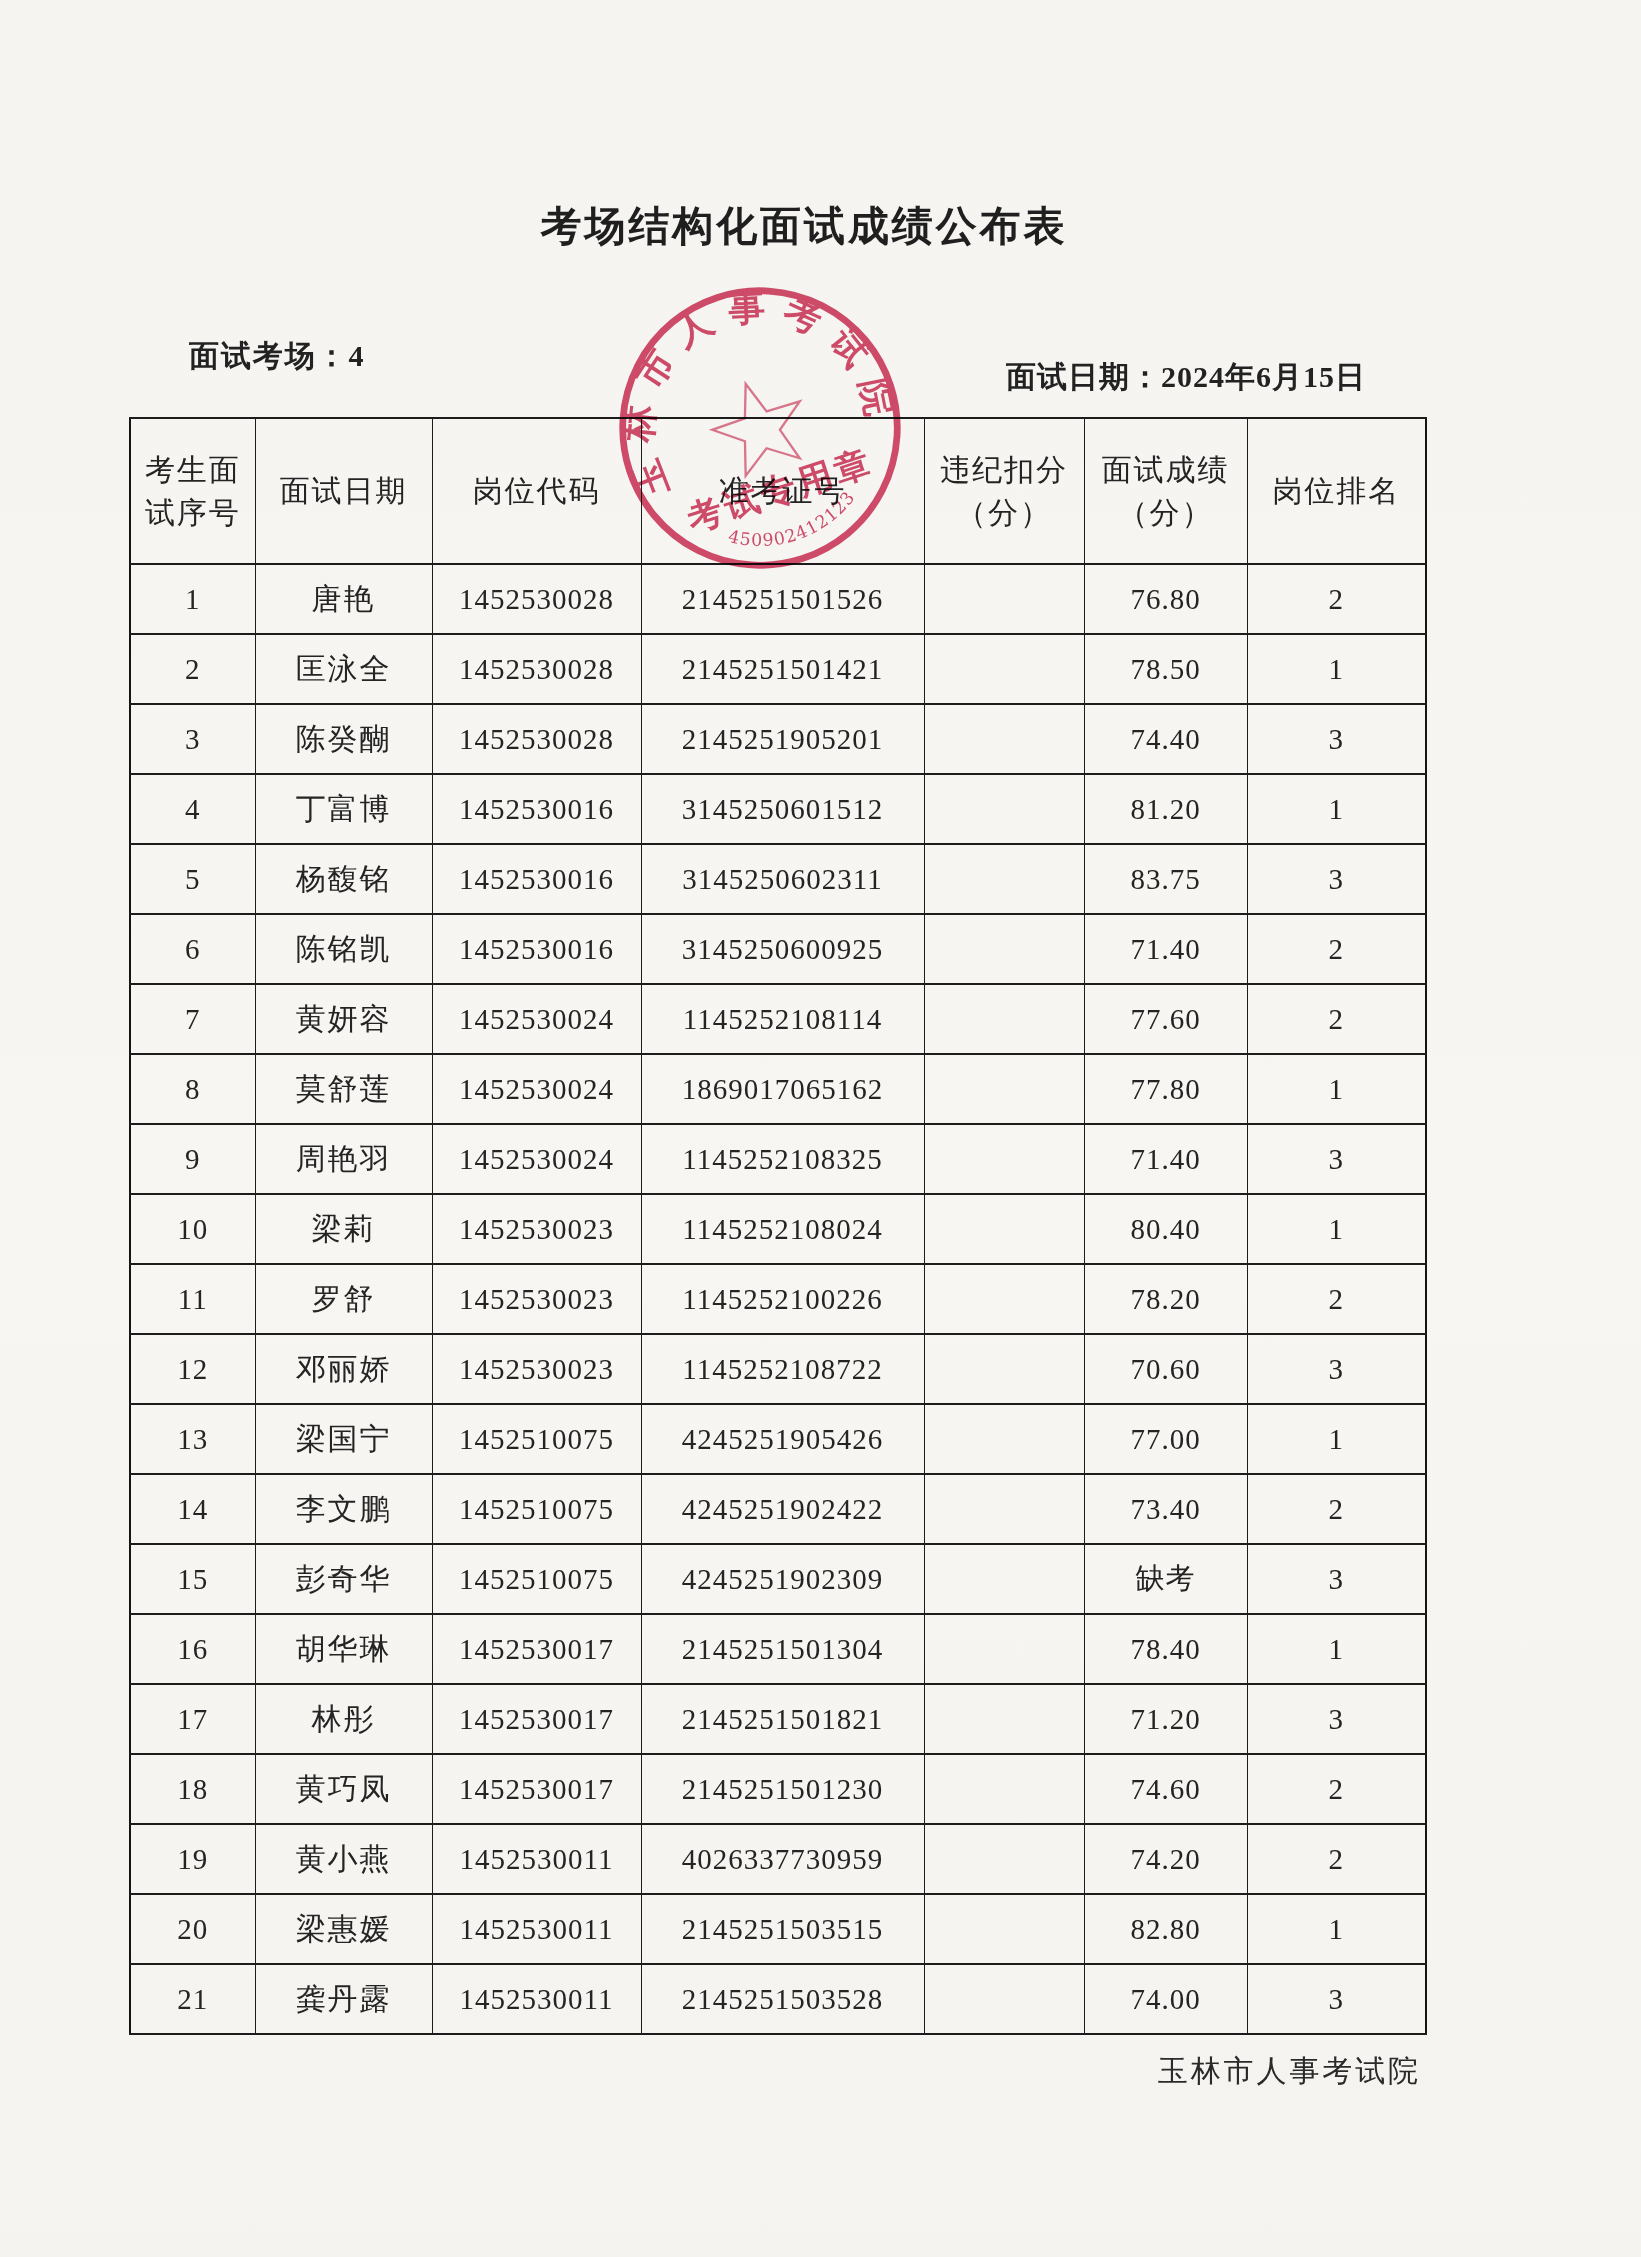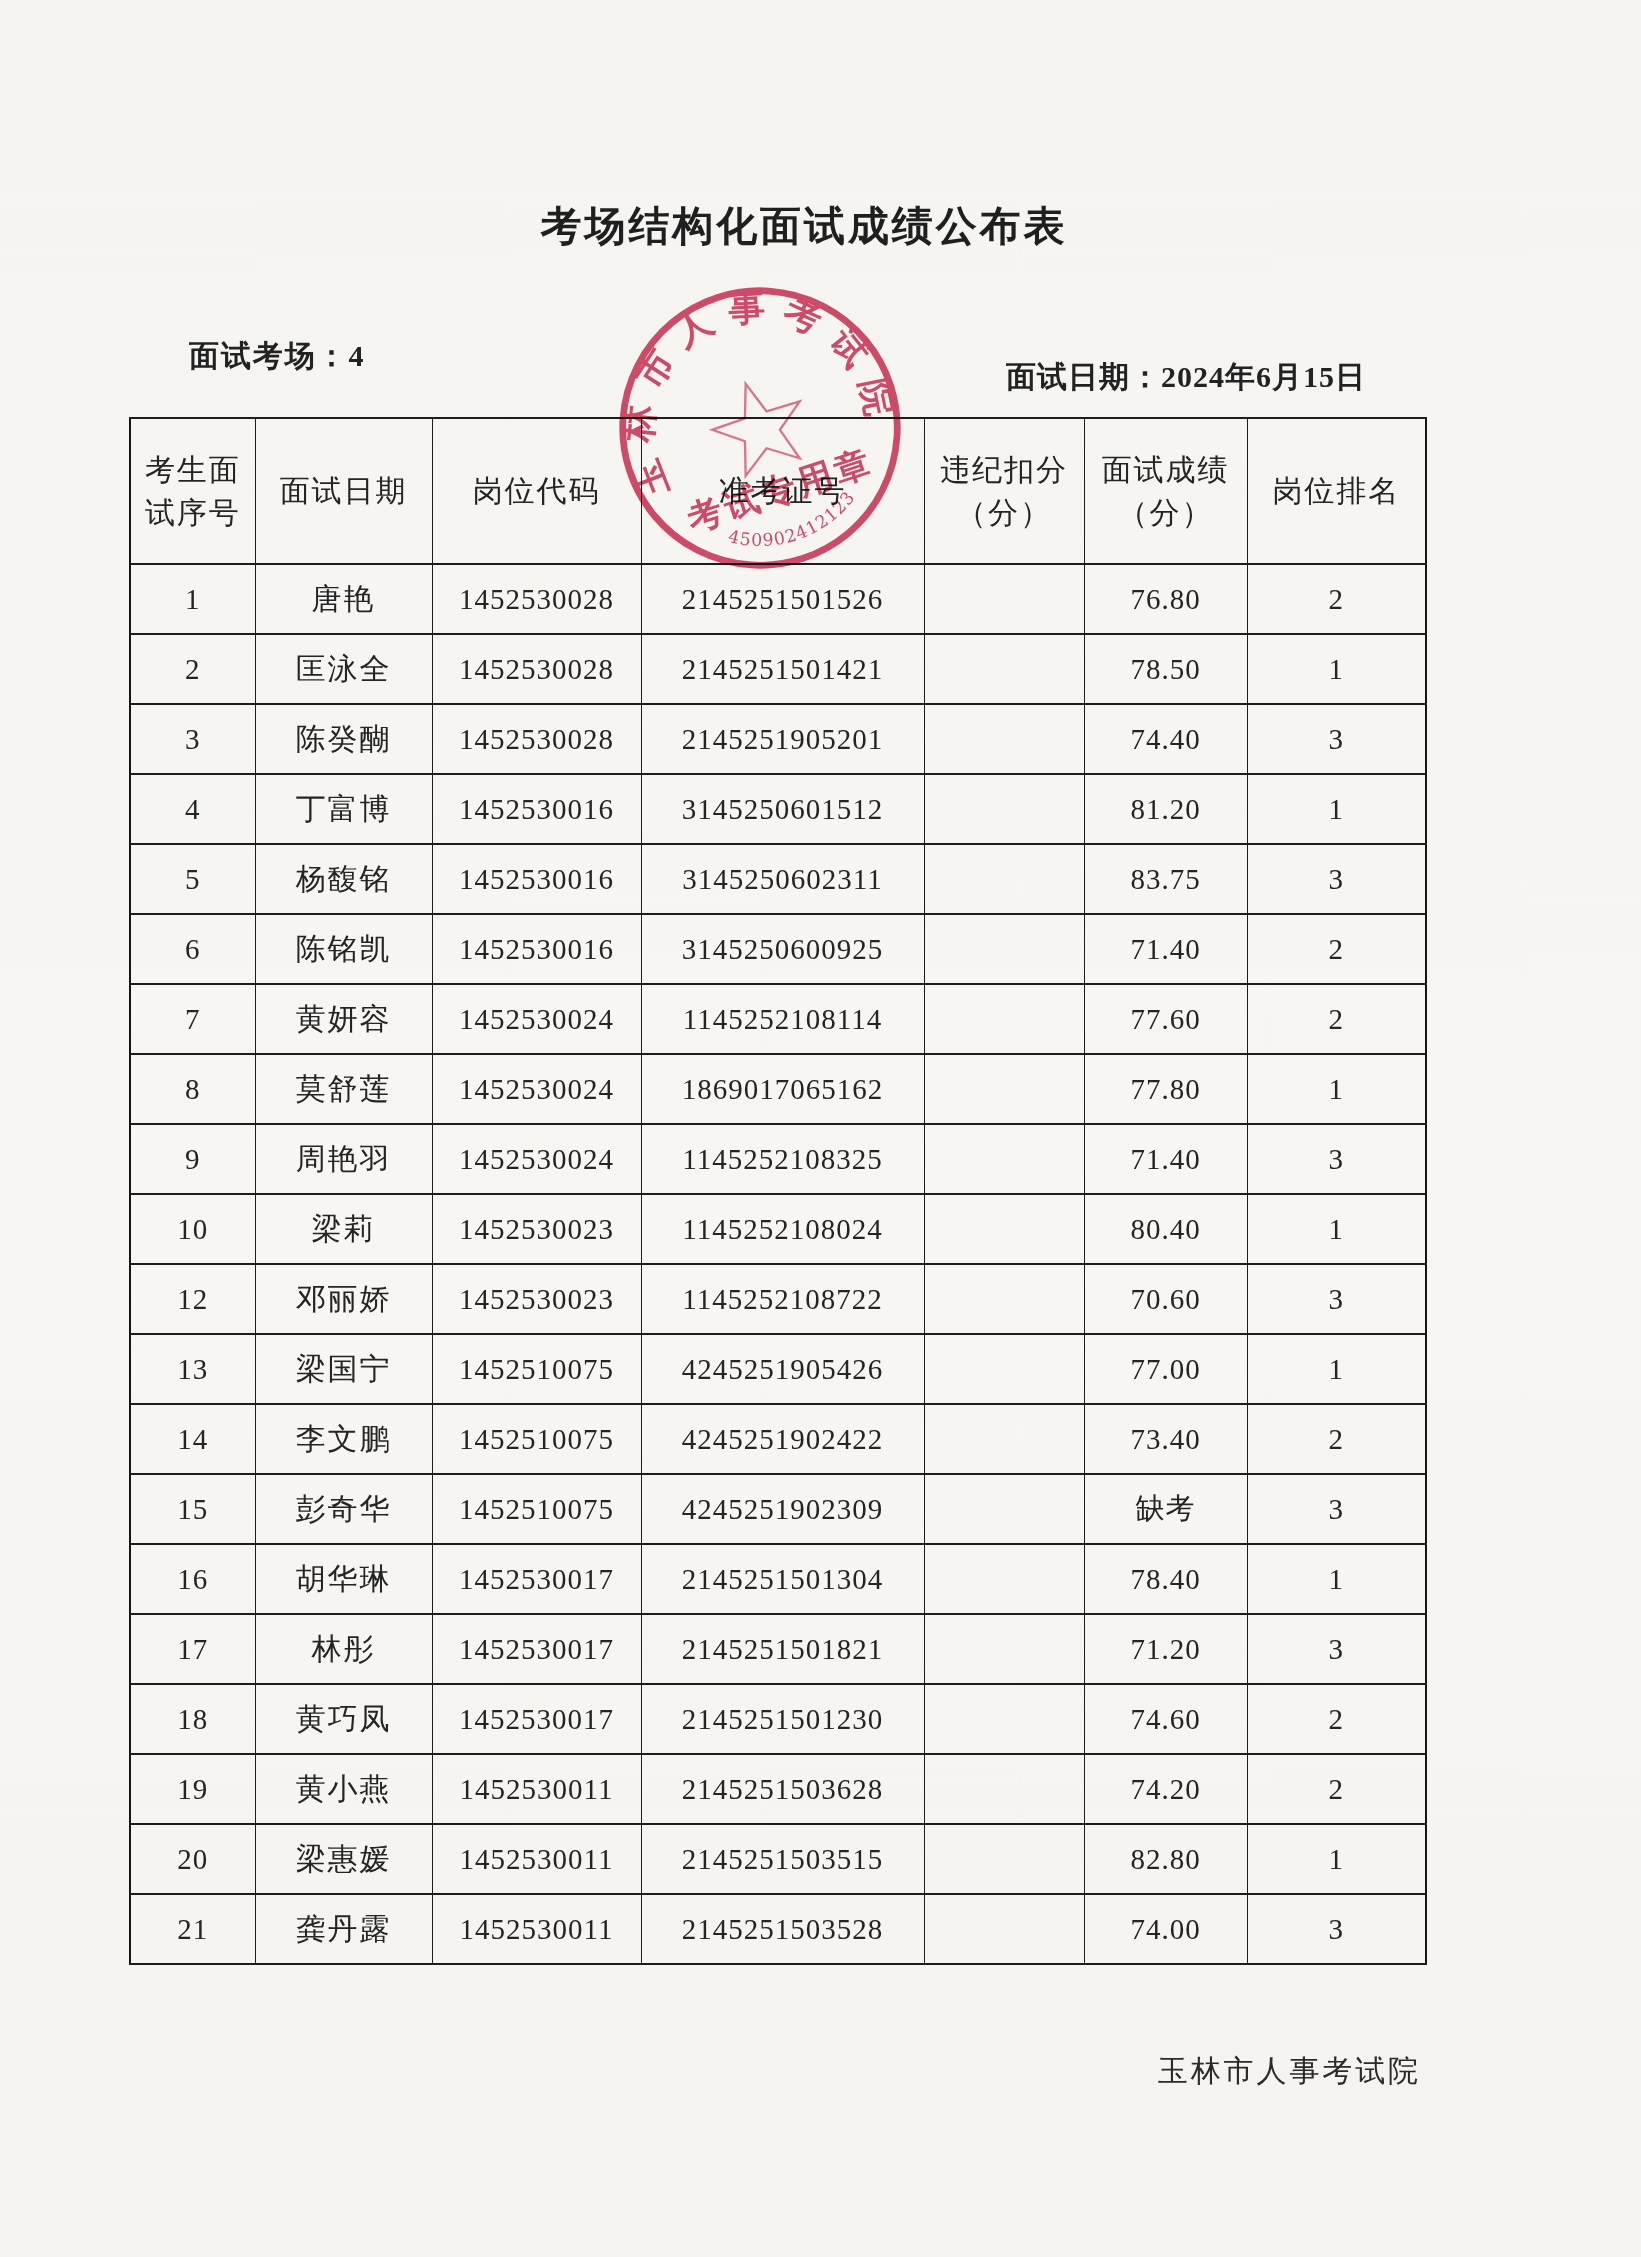--- a/index.html
+++ b/index.html
@@ -184,20 +184,29 @@
         <tr>
           <td class="c-seq">10</td>
           <td class="c-name">梁莉</td>
           <td class="c-code">1452530023</td>
           <td class="c-ticket">1145252108024</td>
           <td class="c-penalty"></td>
           <td class="c-score">80.40</td>
           <td class="c-rank">1</td>
         </tr>
         <tr>
+          <td class="c-seq">11</td>
+          <td class="c-name">罗舒</td>
+          <td class="c-code">1452530023</td>
+          <td class="c-ticket">1145252100226</td>
+          <td class="c-penalty"></td>
+          <td class="c-score">78.20</td>
+          <td class="c-rank">2</td>
+        </tr>
+        <tr>
           <td class="c-seq">12</td>
           <td class="c-name">邓丽娇</td>
           <td class="c-code">1452530023</td>
           <td class="c-ticket">1145252108722</td>
           <td class="c-penalty"></td>
           <td class="c-score">70.60</td>
           <td class="c-rank">3</td>
         </tr>
         <tr>
           <td class="c-seq">13</td>
@@ -250,21 +259,21 @@
           <td class="c-code">1452530017</td>
           <td class="c-ticket">2145251501230</td>
           <td class="c-penalty"></td>
           <td class="c-score">74.60</td>
           <td class="c-rank">2</td>
         </tr>
         <tr>
           <td class="c-seq">19</td>
           <td class="c-name">黄小燕</td>
           <td class="c-code">1452530011</td>
-          <td class="c-ticket">2145251503628</td>
+          <td class="c-ticket">4026337730959</td>
           <td class="c-penalty"></td>
           <td class="c-score">74.20</td>
           <td class="c-rank">2</td>
         </tr>
         <tr>
           <td class="c-seq">20</td>
           <td class="c-name">梁惠媛</td>
           <td class="c-code">1452530011</td>
           <td class="c-ticket">2145251503515</td>
           <td class="c-penalty"></td>

